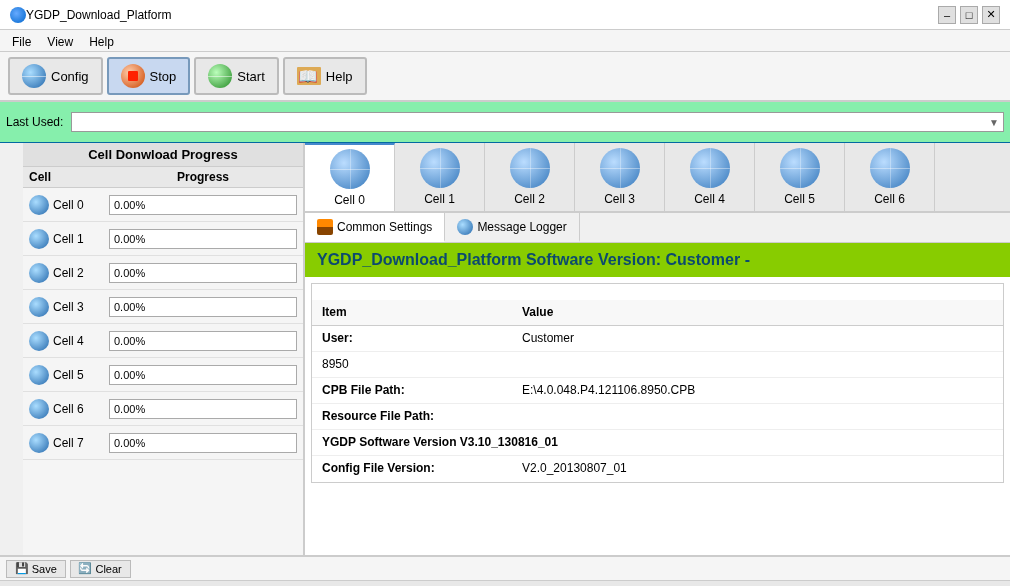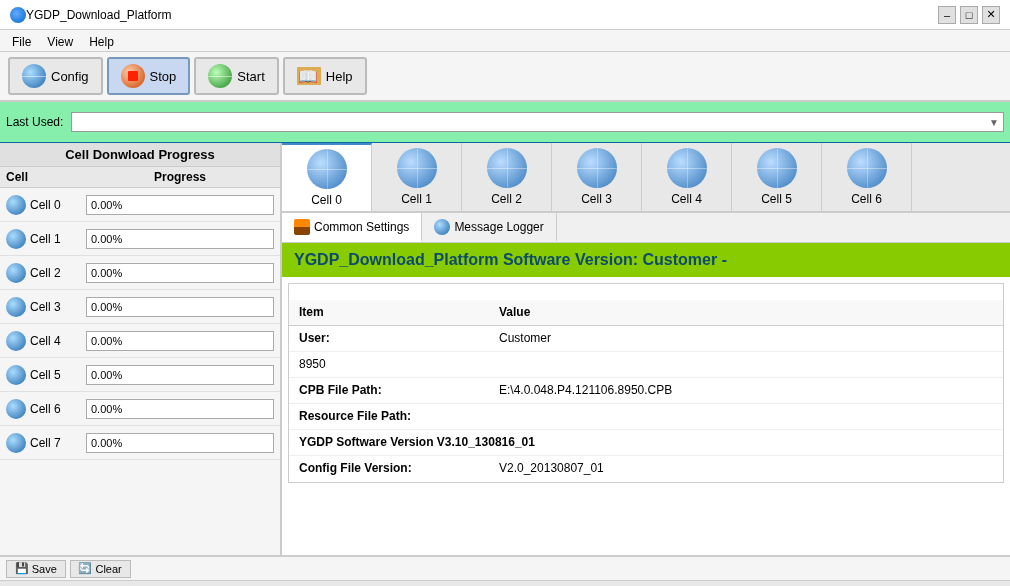--- a/index.html
+++ b/index.html
@@ -150,20 +150,21 @@
       
     }
 
     
     .left-panel {
       width: 282px;
       border-right: 2px solid #ccc;
       background: #f5f5f5;
       display: flex;
       flex-direction: column;
+      margin-left: 23px;
     }
     .cell-panel-title {
       background: #e0e0e0;
       border-bottom: 1px solid #ccc;
       text-align: center;
       padding: 4px;
       font-weight: bold;
       font-size: 13px;
     }
     .cell-table-header {

